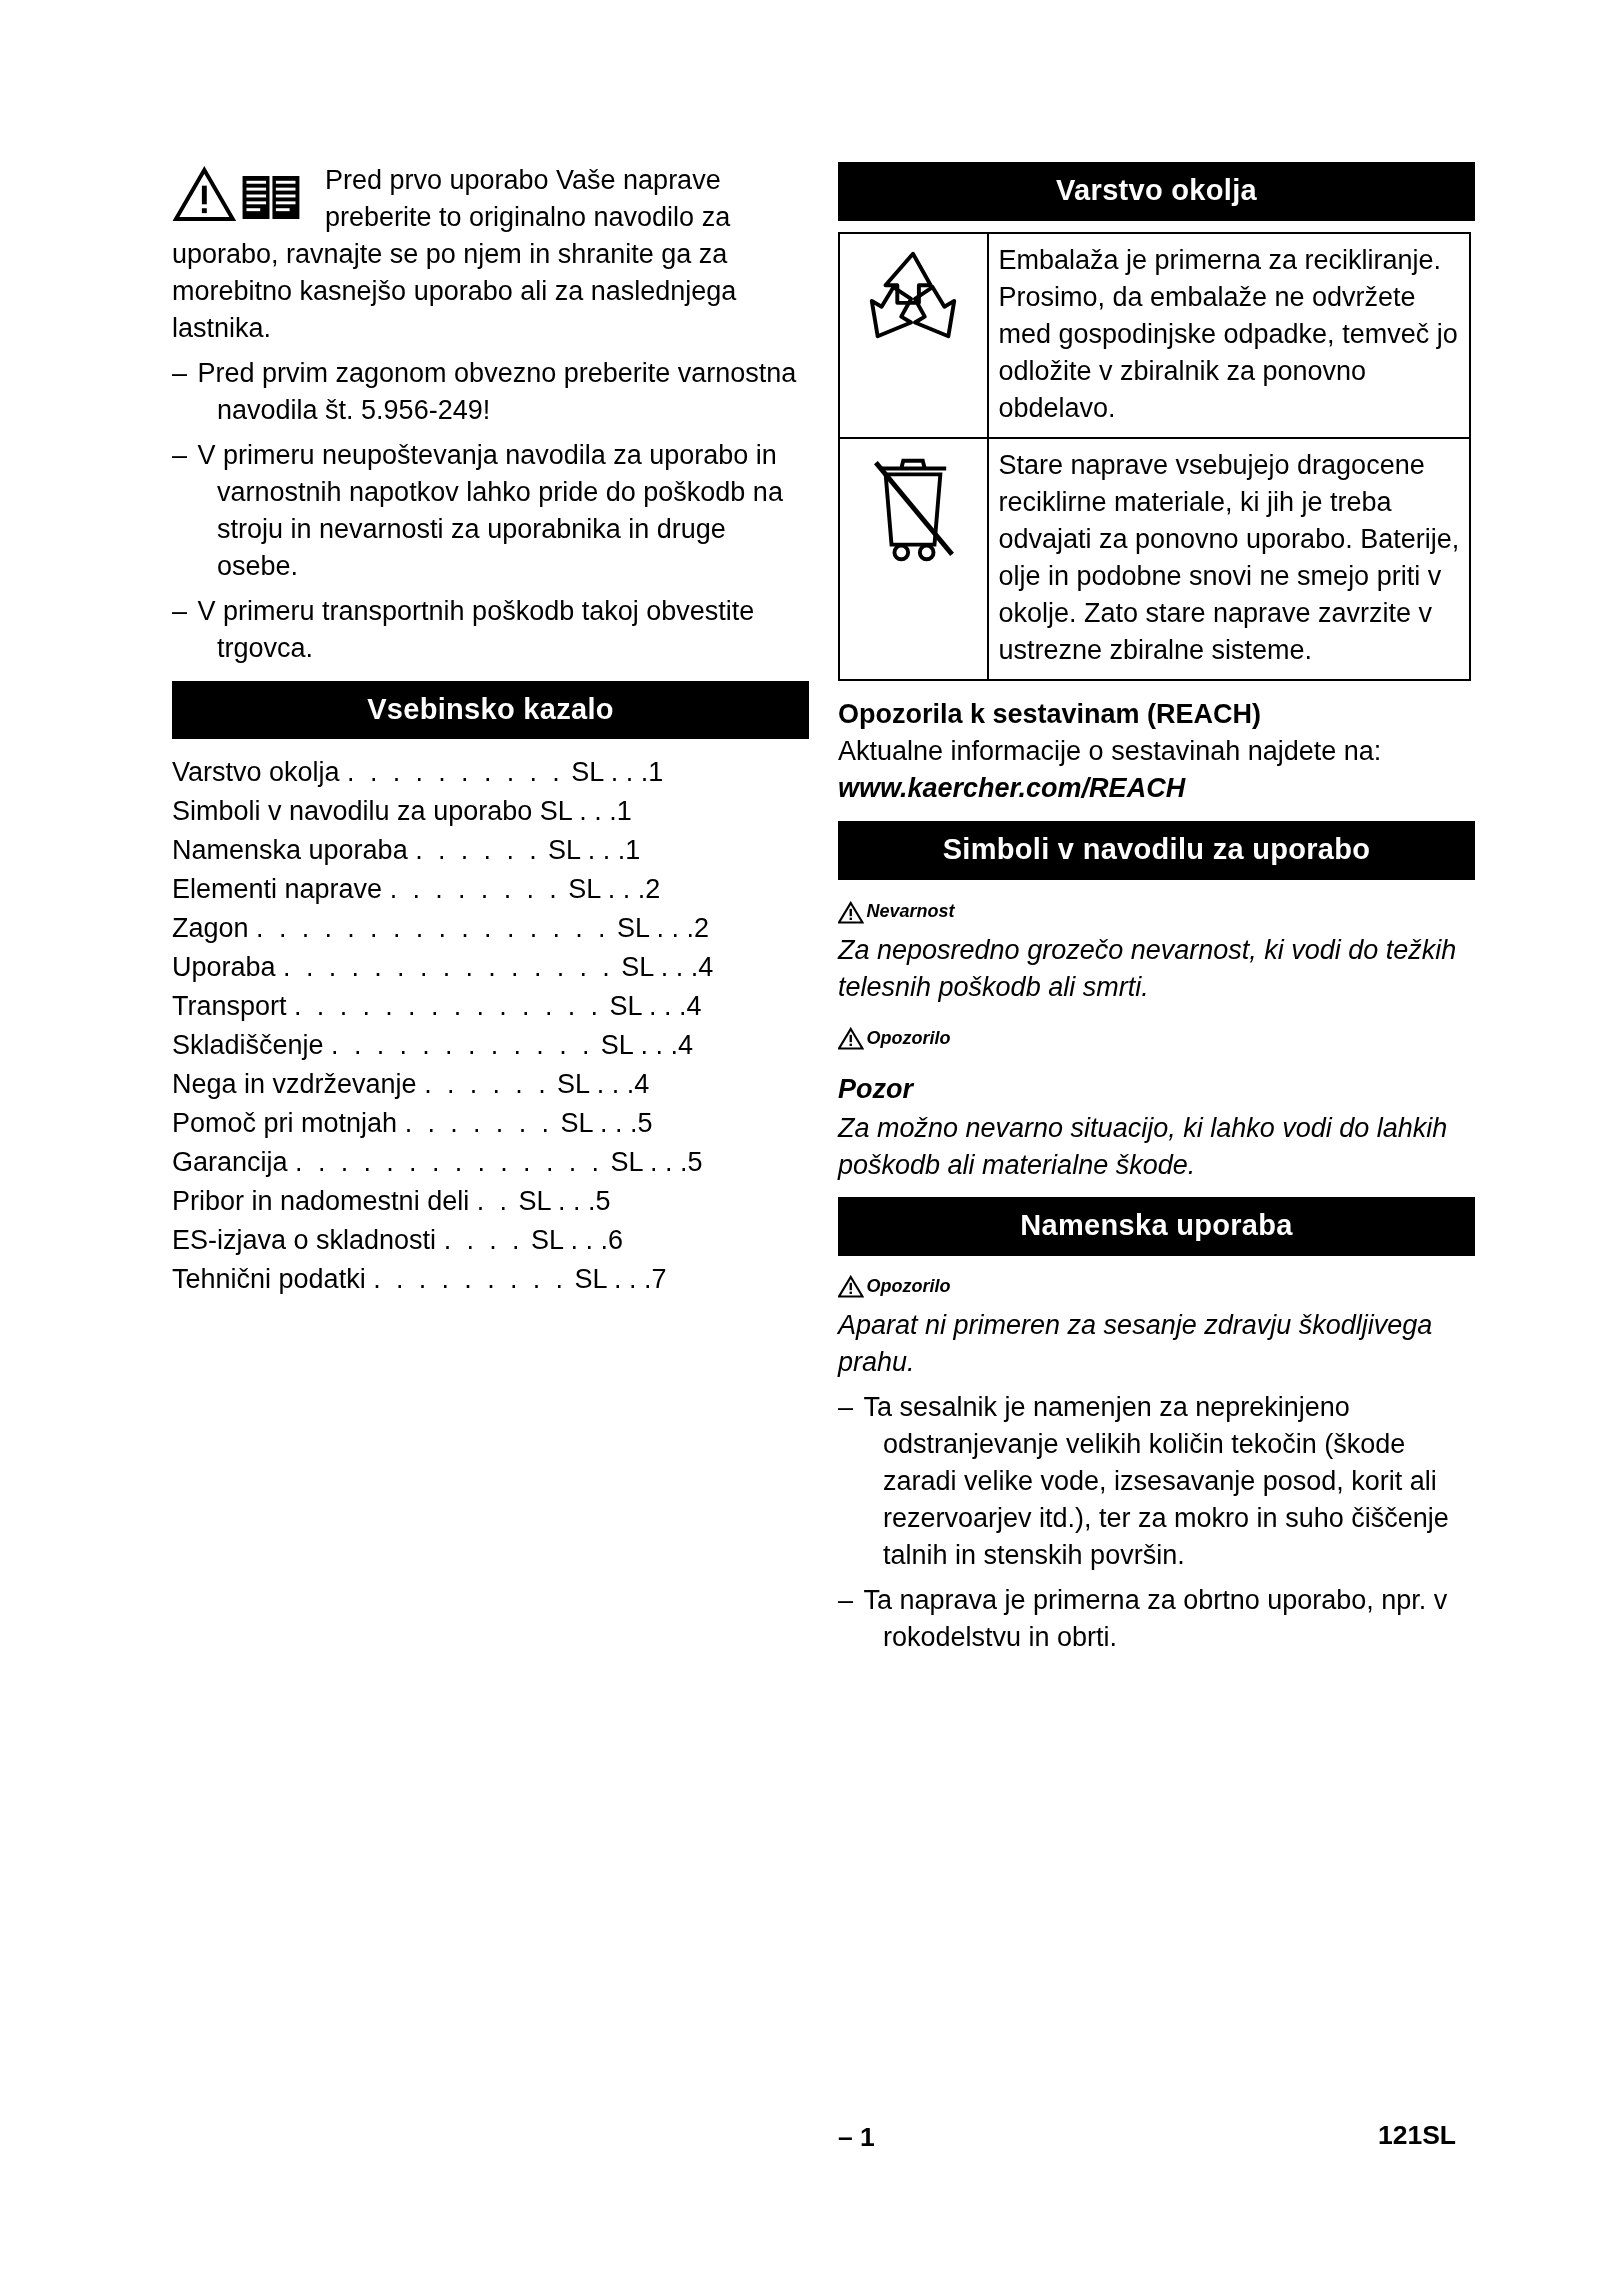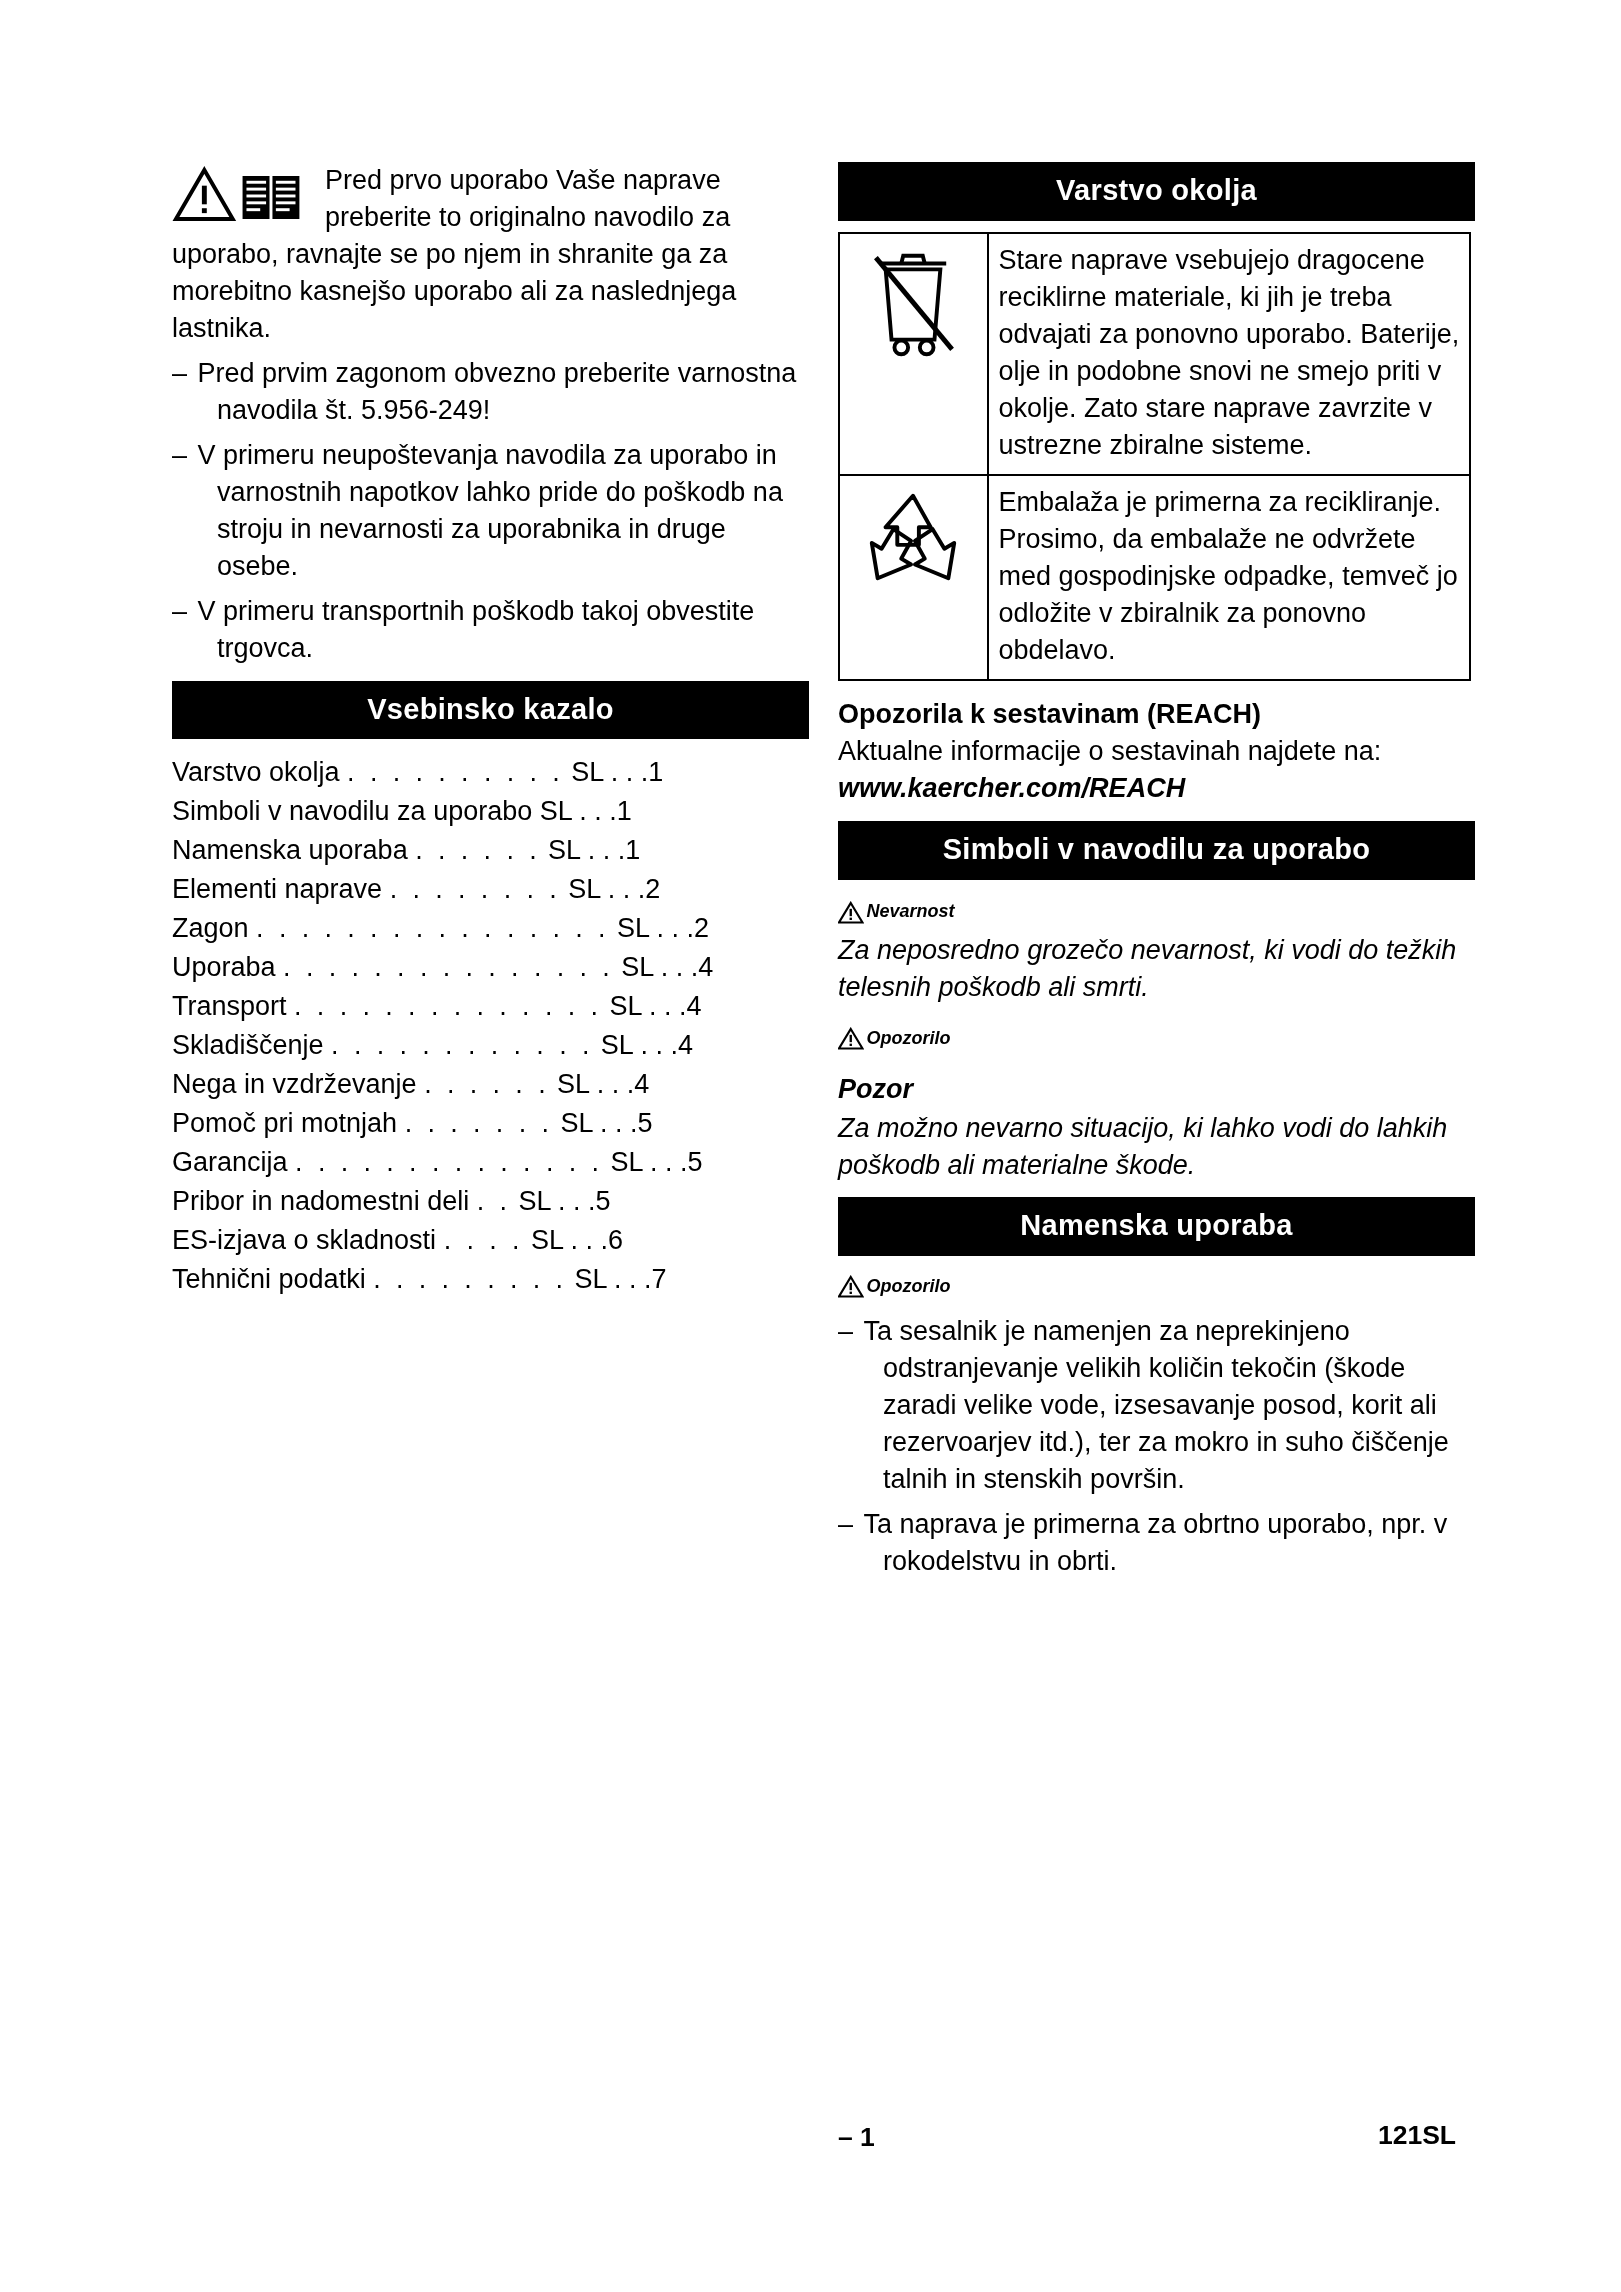--- a/index.html
+++ b/index.html
@@ -311,45 +311,45 @@
   </div>
 
   <div class="col col-right">
 
     <div class="bar" style="margin-top:0;">Varstvo okolja</div>
 
     <table class="env-table">
       <tbody>
           <tr>
         <td class="env-icon-cell">
+          <svg width="110" height="106" viewBox="0 0 112 108" xmlns="http://www.w3.org/2000/svg">
+            <g fill="none" stroke="#000" stroke-width="4" stroke-linejoin="round">
+              <path d="M56 12 L74 44 L62 44 L62 62 L40 62 L40 44 L28 44 Z" transform="rotate(0 56 42)"></path>
+              <path d="M20 96 L14 60 L24 66 L36 46 L54 58 L44 76 L54 82 Z"></path>
+              <path d="M92 96 L98 60 L88 66 L76 46 L58 58 L68 76 L58 82 Z"></path>
+            </g>
+          </svg>
+        </td>
+        <td>Embalaža je primerna za recikliranje. Prosimo, da embalaže ne odvržete med gospodinjske odpadke, temveč jo odložite v zbiralnik za ponovno obdelavo.</td>
+      </tr>
+      <tr>
+        <td class="env-icon-cell">
           <svg width="102" height="125" viewBox="0 0 104 128" xmlns="http://www.w3.org/2000/svg">
             <g fill="none" stroke="#000" stroke-width="4">
               <path d="M24 28 L80 28 L74 100 L30 100 Z"></path>
               <path d="M18 22 L86 22"></path>
               <path d="M40 22 L42 14 L62 14 L64 22"></path>
               <circle cx="40" cy="108" r="7"></circle>
               <circle cx="66" cy="108" r="7"></circle>
               <path d="M14 16 L92 110" stroke-width="5"></path>
             </g>
           </svg>
         </td>
         <td>Stare naprave vsebujejo dragocene reciklirne materiale, ki jih je treba odvajati za ponovno uporabo. Baterije, olje in podobne snovi ne smejo priti v okolje. Zato stare naprave zavrzite v ustrezne zbiralne sisteme.</td>
       </tr>
-      <tr>
-        <td class="env-icon-cell">
-          <svg width="110" height="106" viewBox="0 0 112 108" xmlns="http://www.w3.org/2000/svg">
-            <g fill="none" stroke="#000" stroke-width="4" stroke-linejoin="round">
-              <path d="M56 12 L74 44 L62 44 L62 62 L40 62 L40 44 L28 44 Z" transform="rotate(0 56 42)"></path>
-              <path d="M20 96 L14 60 L24 66 L36 46 L54 58 L44 76 L54 82 Z"></path>
-              <path d="M92 96 L98 60 L88 66 L76 46 L58 58 L68 76 L58 82 Z"></path>
-            </g>
-          </svg>
-        </td>
-        <td>Embalaža je primerna za recikliranje. Prosimo, da embalaže ne odvržete med gospodinjske odpadke, temveč jo odložite v zbiralnik za ponovno obdelavo.</td>
-      </tr>
     </tbody>
       </table>
 
     <p class="subhead">Opozorila k sestavinam (REACH)</p>
     <p class="plain">Aktualne informacije o sestavinah najdete na:</p>
     <p class="bolditalic">www.kaercher.com/REACH</p>
 
     <div class="bar two-line">Simboli v navodilu za uporabo</div>
 
     <div class="sig">
@@ -383,20 +383,21 @@
     <div class="sig" style="margin-top:9.8px;">
       <span class="warn-tri">
         <svg width="25.5" height="23.5" viewBox="0 0 26 24" xmlns="http://www.w3.org/2000/svg">
           <polygon points="13,2 25,22 1,22" fill="none" stroke="#000" stroke-width="2.2"></polygon>
           <rect x="11.8" y="8" width="2.4" height="7.5" fill="#000"></rect>
           <rect x="11.8" y="17" width="2.4" height="2.4" fill="#000"></rect>
         </svg>
       </span>
       <span>Opozorilo</span>
     </div>
+    <p class="ital">Aparat ni primeren za sesanje zdravju škodljivega prahu.</p>
 
     <ul class="dash-list" style="margin-top:5.9px;">
       <li><span class="dash">–</span><span>Ta sesalnik je namenjen za neprekinjeno odstranjevanje velikih količin tekočin (škode zaradi velike vode, izsesavanje posod, korit ali rezervoarjev itd.), ter za mokro in suho čiščenje talnih in stenskih površin.</span></li>
       <li><span class="dash">–</span><span>Ta naprava je primerna za obrtno uporabo, npr. v rokodelstvu in obrti.</span></li>
     </ul>
 
   </div>
 
   <div class="footer-left">– 1</div>
   <div class="footer-right">121SL</div>

